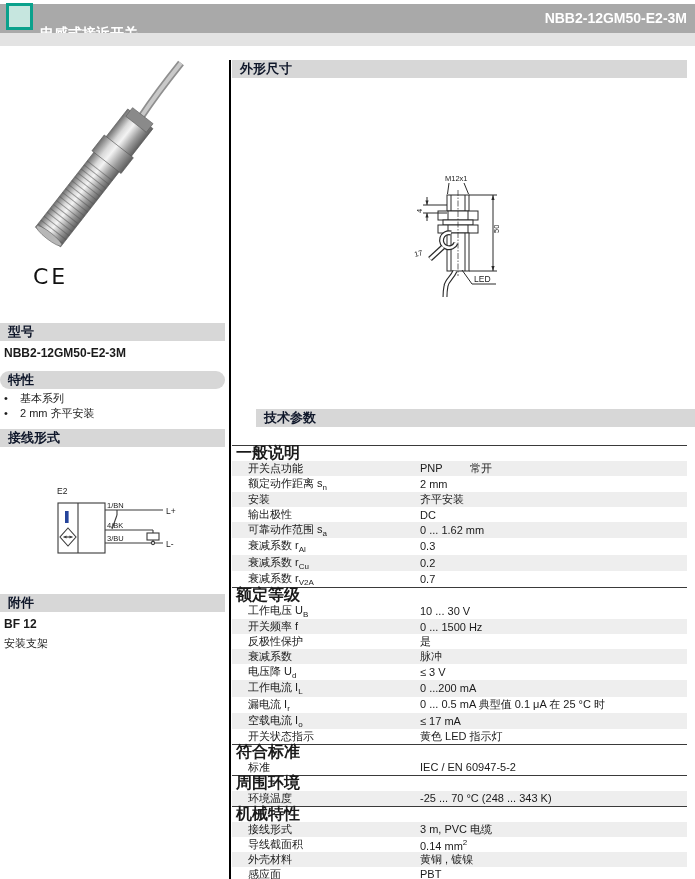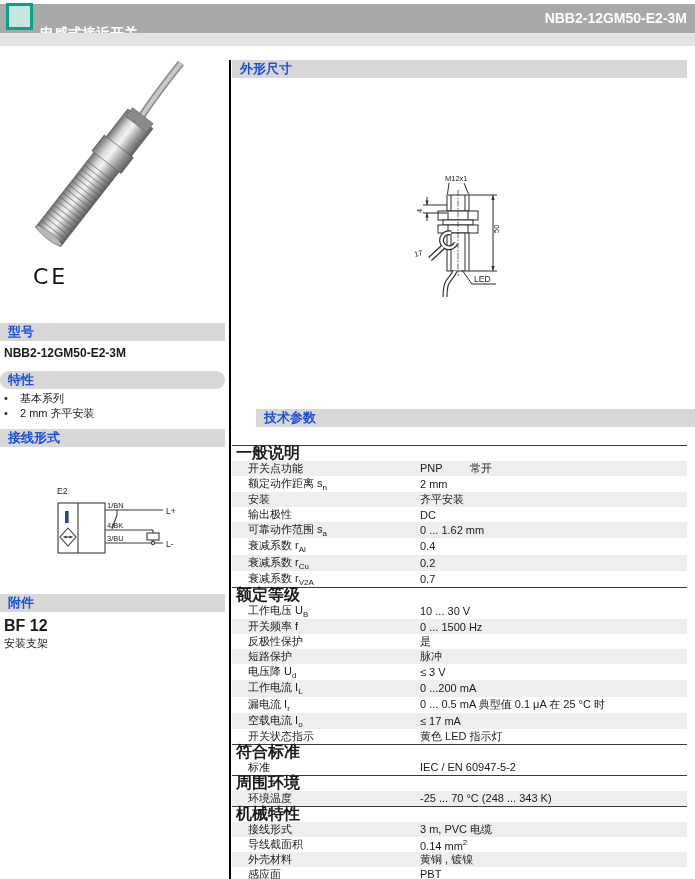--- a/index.html
+++ b/index.html
@@ -10,28 +10,28 @@
     color:#1a1a1a;
   }
   .abs{position:absolute;}
   
   .topbar{left:0;top:4px;width:695px;height:29px;background:#a9a9a9;}
   .brandbox{left:6px;top:3px;width:21px;height:21px;background:#c6e6df;border:3px solid #0aa18c;}
   .topbar-title{left:40px;top:25px;color:#ffffff;font-weight:bold;font-size:14px;text-align:right;}
   .topbar-pn{right:8px;top:10px;color:#ffffff;font-weight:bold;font-size:14px;}
   .substrip{left:0;top:33px;width:695px;height:13px;background:#e3e3e3;}
   
-  .secbar{background:#d7d7d7;height:18px;line-height:18px;font-weight:bold;font-size:13px;padding-left:8px;box-sizing:border-box;color:#1d4ed8;}
+  .secbar{background:#d7d7d7;height:18px;line-height:18px;font-weight:bold;font-size:13px;padding-left:8px;box-sizing:border-box;color:#0f172a;}
   .secbar-l{left:0;width:225px;}
   .secbar-r{left:232px;width:455px;}
   
   .model-value{left:4px;top:346px;font-weight:bold;font-size:12px;}
   .features-list{left:4px;top:391px;font-size:11px;line-height:15px;}
   .features-list .bullet{display:inline-block;width:16px;}
-  .acc-model{left:4px;top:617px;font-weight:bold;font-size:16px;}
+  .acc-model{left:4px;top:617px;font-weight:bold;font-size:12px;}
   .acc-desc{left:4px;top:636px;font-size:11px;}
   .ce-mark{left:33px;top:264px;font-family:"DejaVu Sans",sans-serif;font-size:22px;letter-spacing:3px;color:#111;}
   
   .divider{left:229px;top:60px;width:2px;height:819px;background:#000;}
   
   .tech-table{left:232px;top:445px;width:455px;font-size:11px;}
   .group-h{font-weight:bold;font-size:16px;height:14px;line-height:14px;padding:0 0 1px 4px;border-top:1px solid #3a3a3a;background:#fff;}
   .trow{display:flex;align-items:center;min-height:15px;}
   .trow.shaded{background:#eeeeee;}
   .trow .lbl{width:172px;padding-left:16px;flex-shrink:0;}
@@ -219,21 +219,21 @@
     <div class="trow">
       <span class="lbl">输出极性</span>
       <span class="val">DC</span>
     </div>
     <div class="trow shaded">
       <span class="lbl">可靠动作范围 s<sub>a</sub></span>
       <span class="val">0 ... 1.62 mm</span>
     </div>
     <div class="trow">
       <span class="lbl">衰减系数 r<sub>Al</sub></span>
-      <span class="val">0.4</span>
+      <span class="val">0.3</span>
     </div>
     <div class="trow shaded">
       <span class="lbl">衰减系数 r<sub>Cu</sub></span>
       <span class="val">0.2</span>
     </div>
     <div class="trow">
       <span class="lbl">衰减系数 r<sub>V2A</sub></span>
       <span class="val">0.7</span>
     </div>
     <div class="group-h">额定等级</div>
@@ -243,21 +243,21 @@
     </div>
     <div class="trow shaded">
       <span class="lbl">开关频率 f</span>
       <span class="val">0 ... 1500 Hz</span>
     </div>
     <div class="trow">
       <span class="lbl">反极性保护</span>
       <span class="val">是</span>
     </div>
     <div class="trow shaded">
-      <span class="lbl">短路保护</span>
+      <span class="lbl">衰减系数</span>
       <span class="val">脉冲</span>
     </div>
     <div class="trow">
       <span class="lbl">电压降 U<sub>d</sub></span>
       <span class="val">≤ 3 V</span>
     </div>
     <div class="trow shaded">
       <span class="lbl">工作电流 I<sub>L</sub></span>
       <span class="val">0 ...200 mA</span>
     </div>

